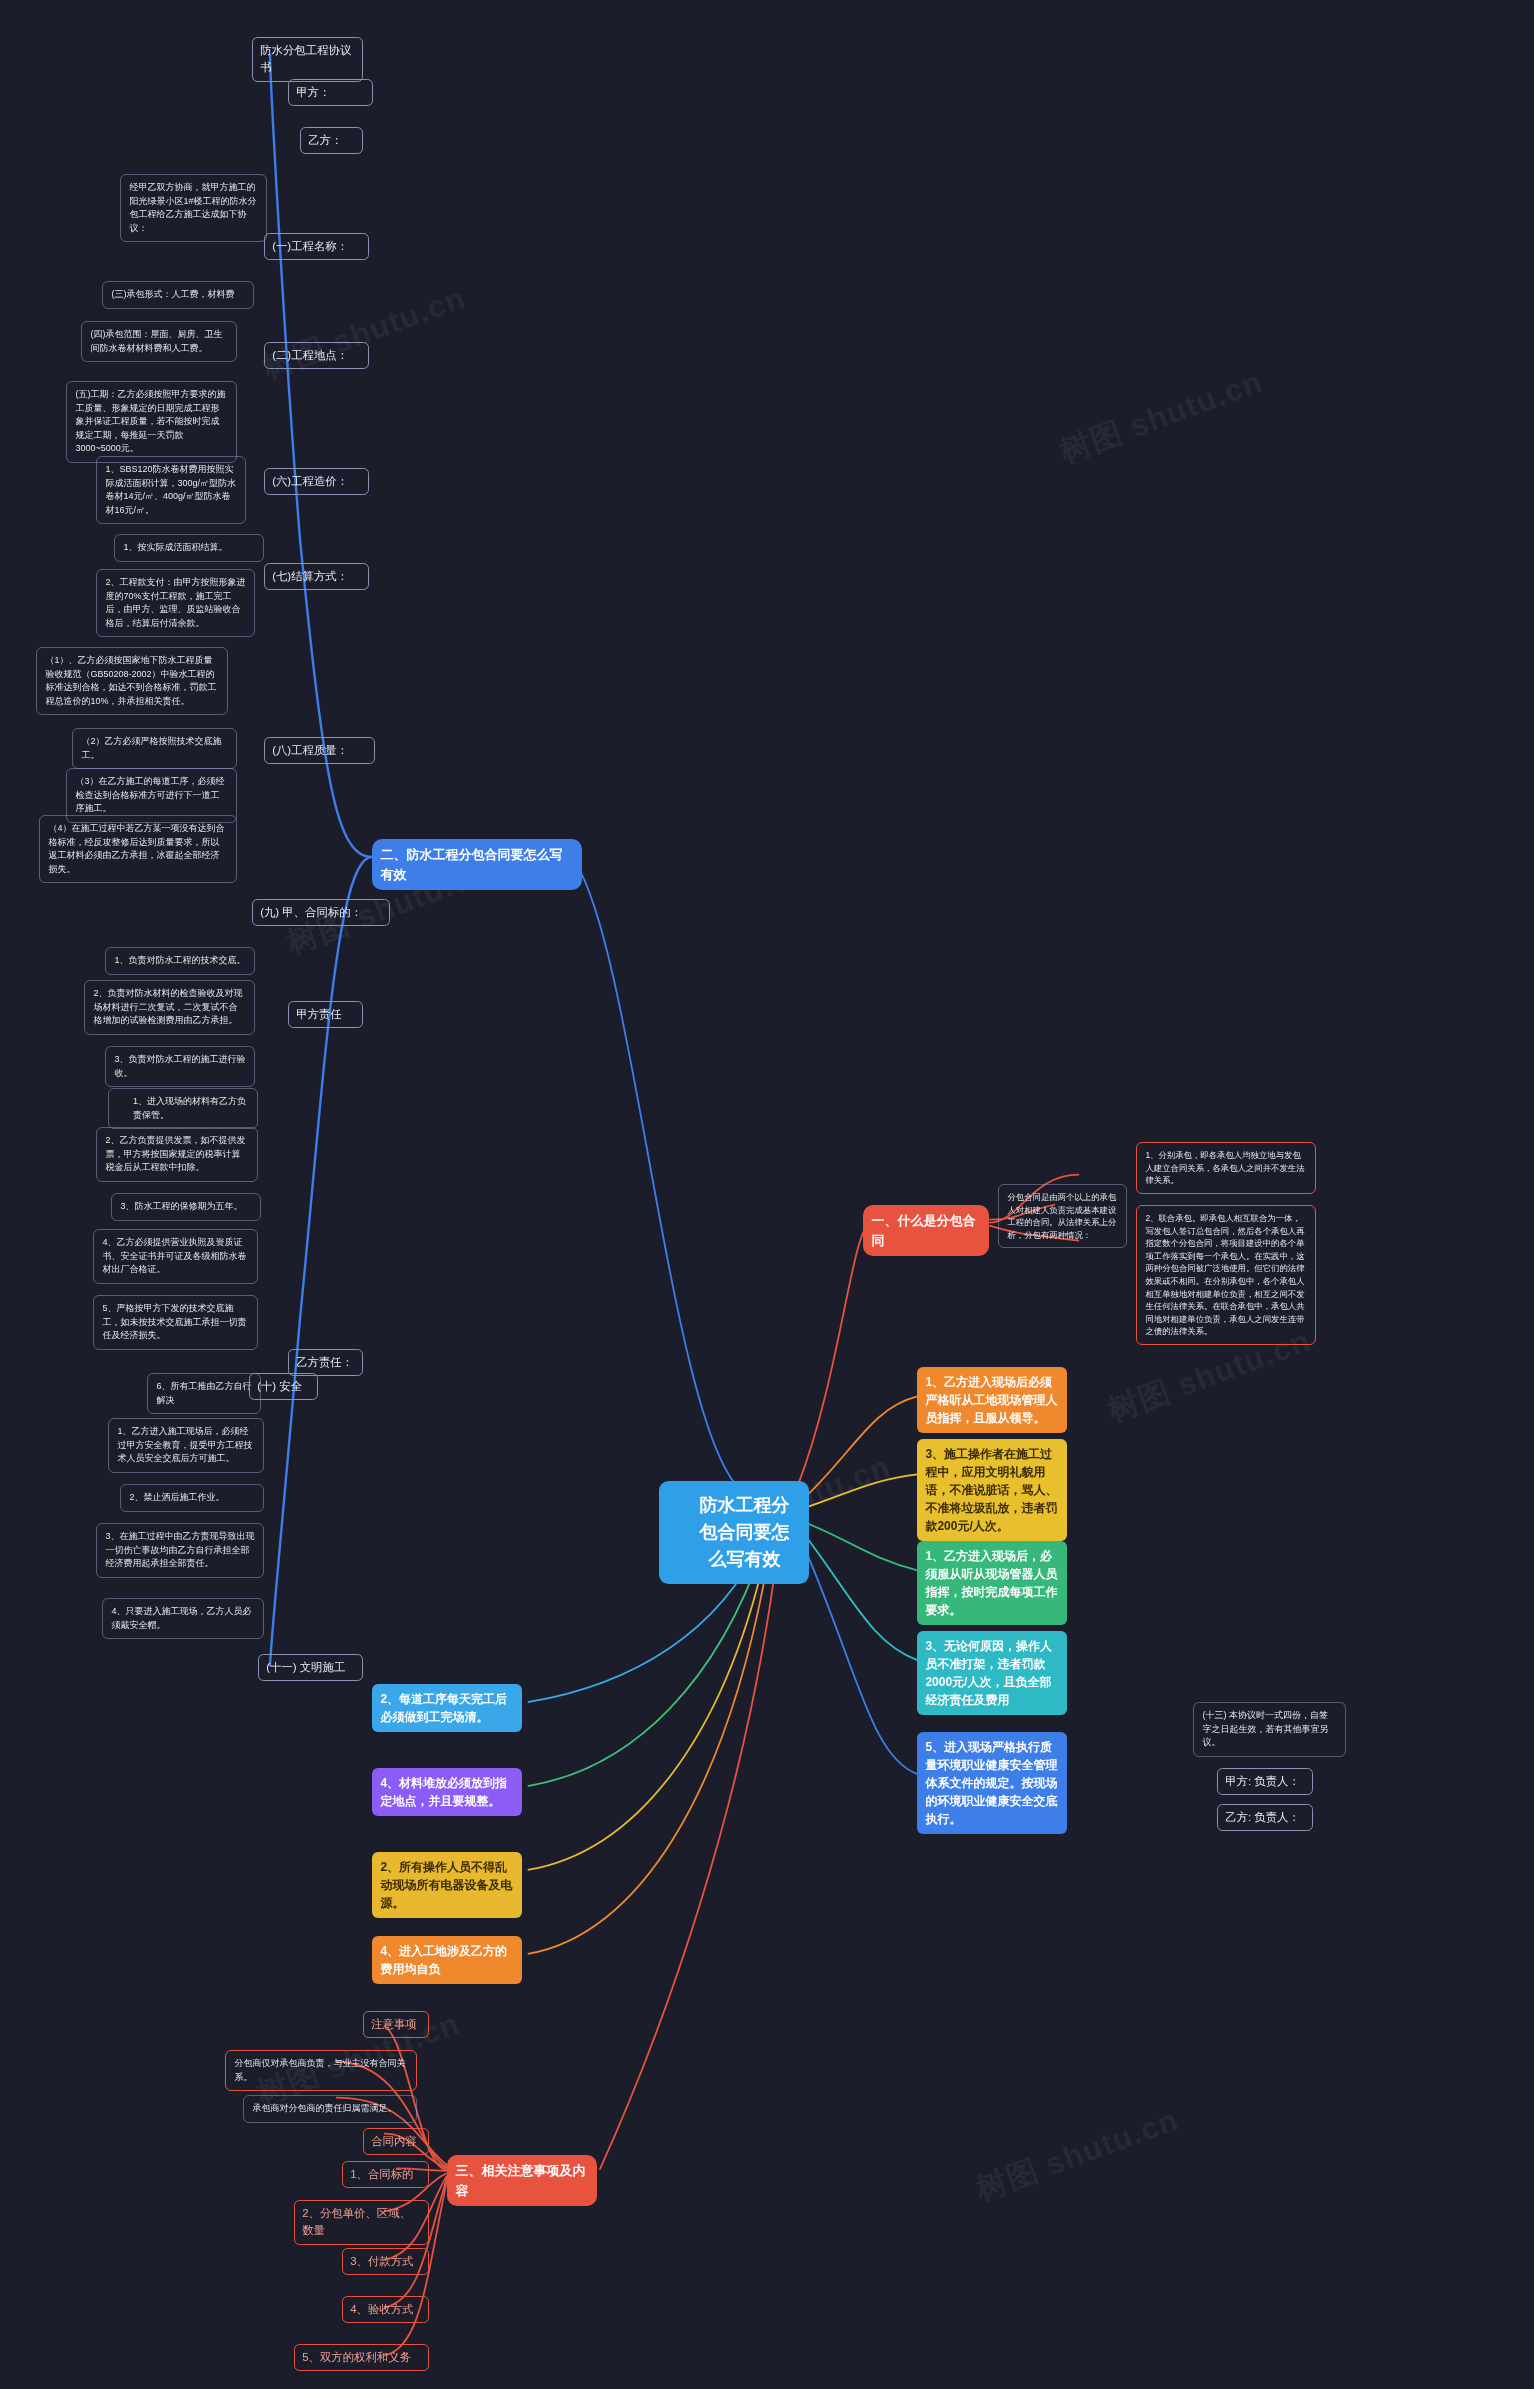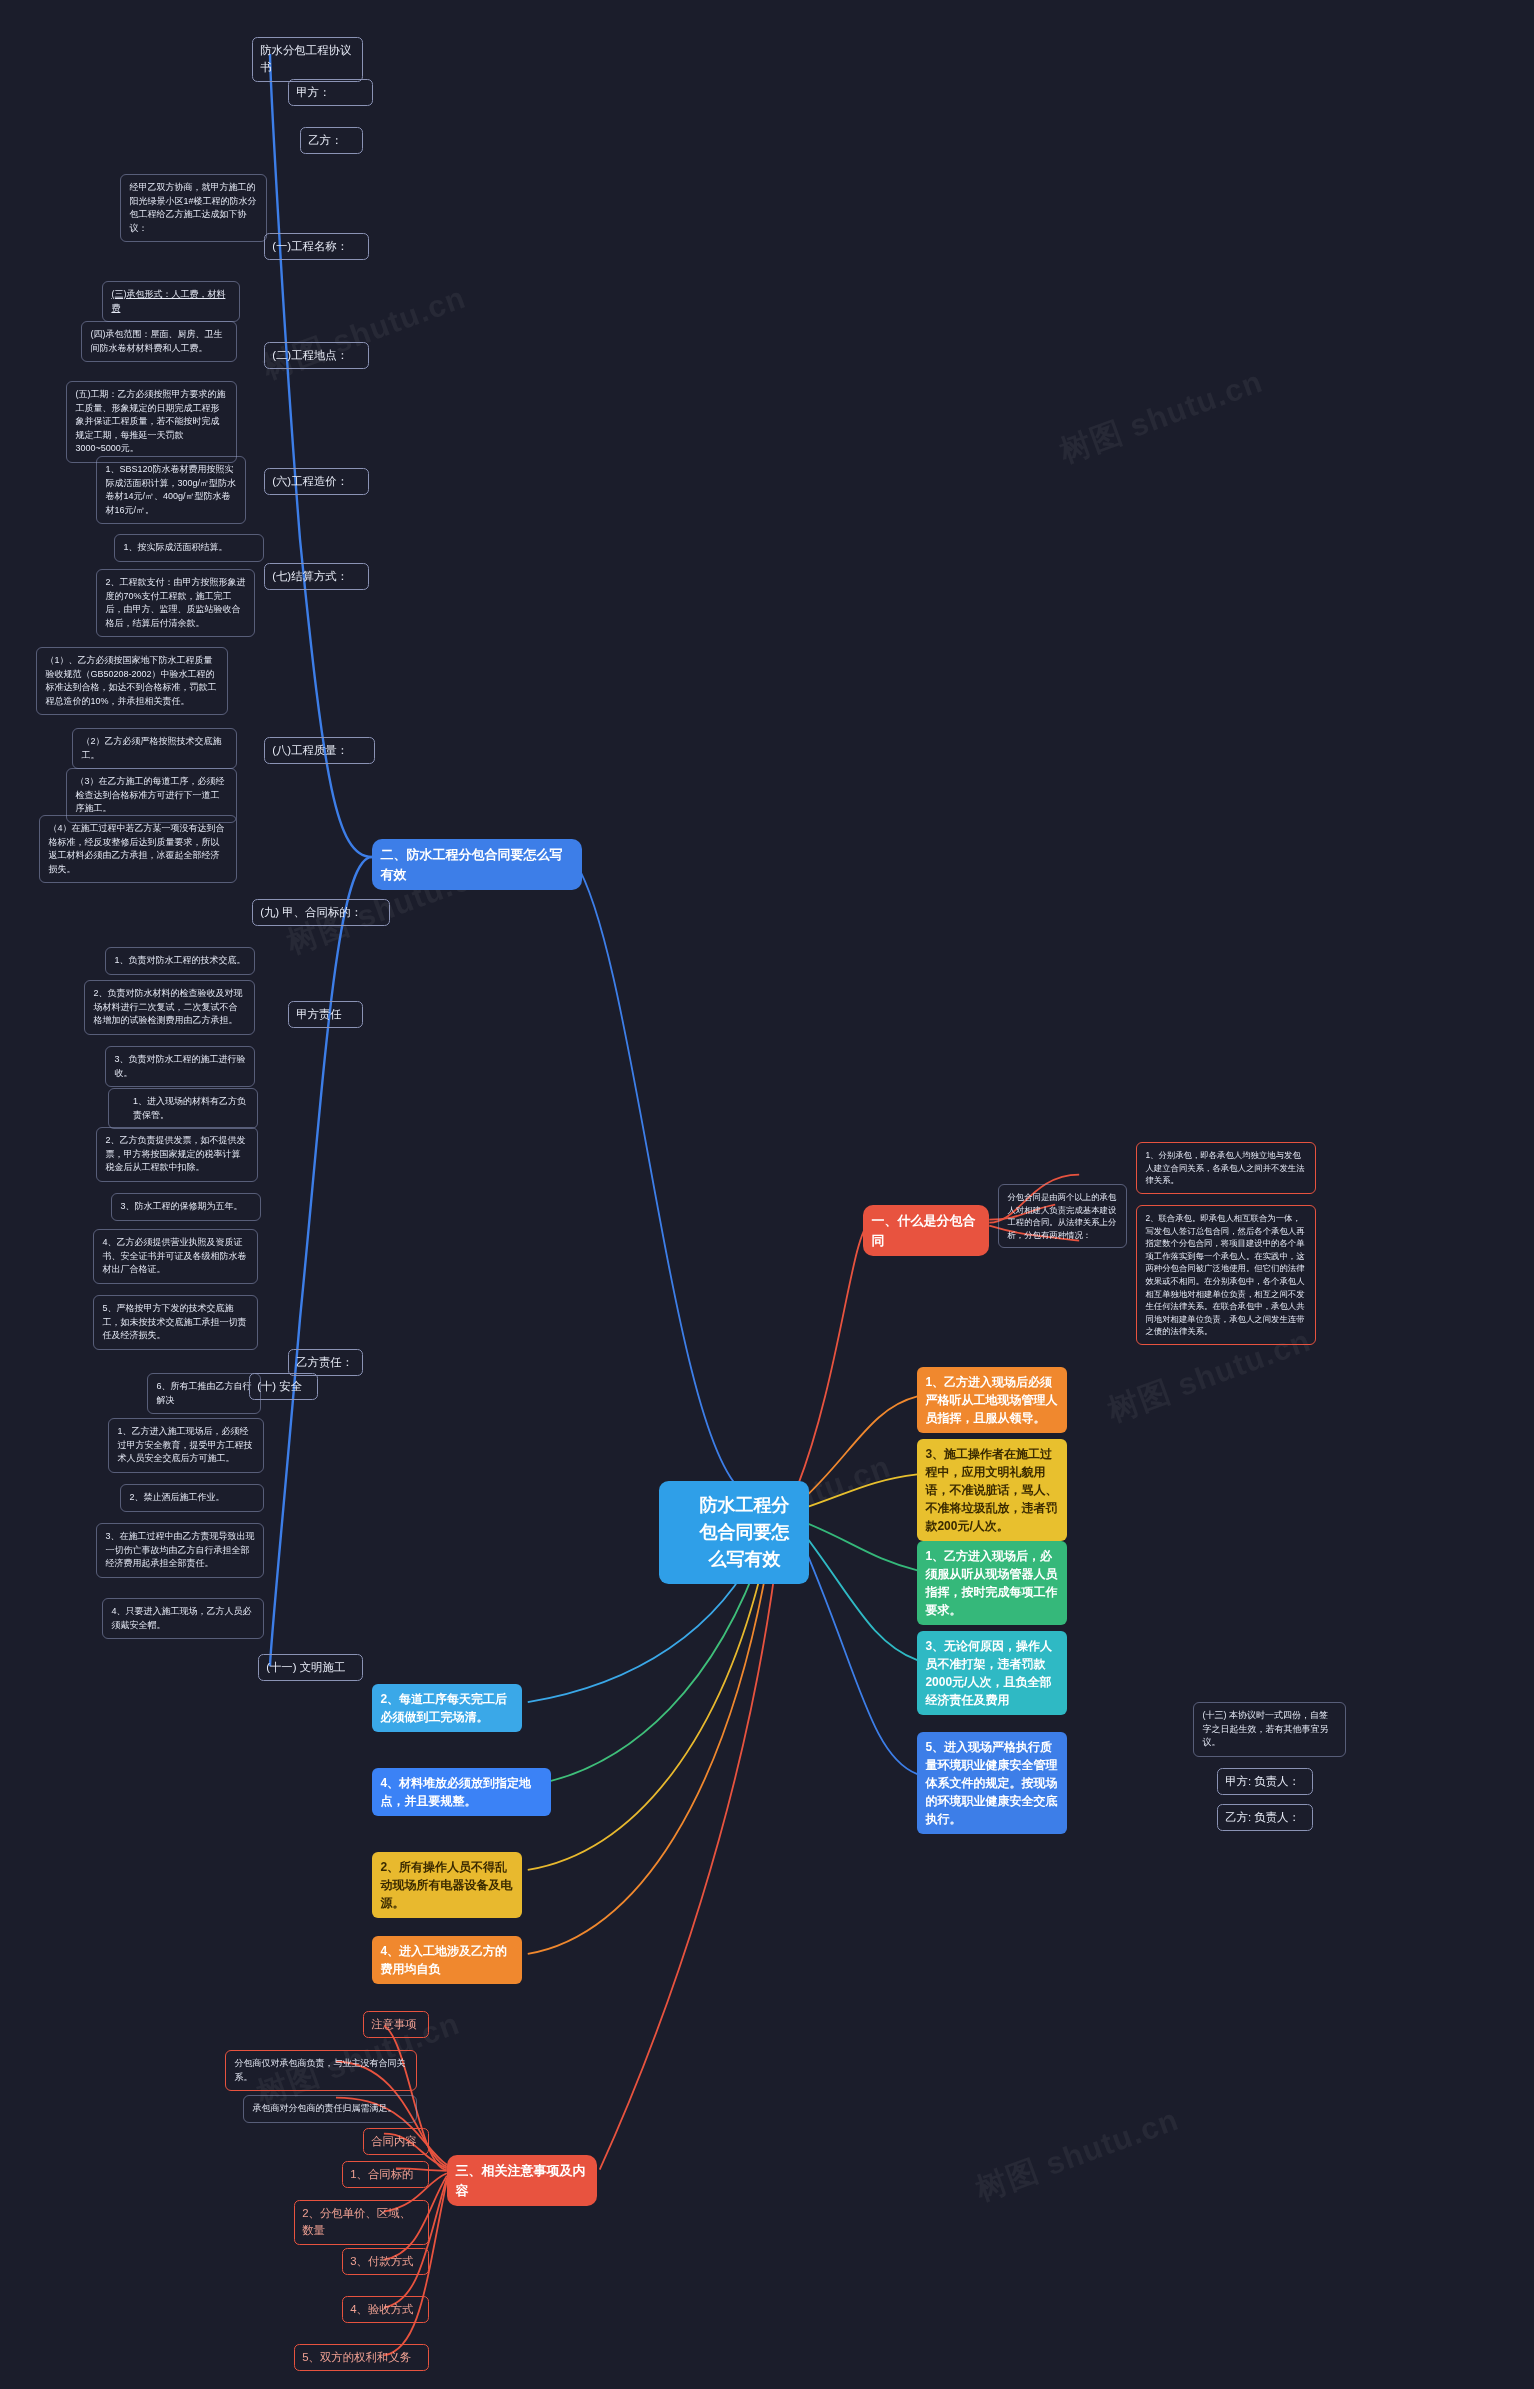--- a/index.html
+++ b/index.html
@@ -77,21 +77,21 @@
   <div class="node txt" style="left:1136px;top:1142px;width:180px;font-size:8.4px;border-color:#e8533f;">1、分别承包，即各承包人均独立地与发包人建立合同关系，各承包人之间并不发生法律关系。</div>
   <div class="node txt" style="left:1136px;top:1205px;width:180px;font-size:8.4px;border-color:#e8533f;">2、联合承包。即承包人相互联合为一体，写发包人签订总包合同，然后各个承包人再指定数个分包合同，将项目建设中的各个单项工作落实到每一个承包人。在实践中，这两种分包合同被广泛地使用。但它们的法律效果或不相同。在分别承包中，各个承包人相互单独地对相建单位负责，相互之间不发生任何法律关系。在联合承包中，承包人共同地对相建单位负责，承包人之间发生连带之债的法律关系。</div>
 
   <div class="node lvl1" style="left:372px;top:839px;width:210px;background:#3d7ee8;">二、防水工程分包合同要怎么写有效</div>
 
   <div class="node pill" style="left:252px;top:37px;width:111px;">防水分包工程协议书</div>
   <div class="node pill" style="left:288px;top:79px;width:85px;">甲方：</div>
   <div class="node pill" style="left:300px;top:127px;width:63px;">乙方：</div>
   <div class="node txt" style="left:120px;top:174px;width:147px;font-size:9px;">经甲乙双方协商，就甲方施工的阳光绿景小区1#楼工程的防水分包工程给乙方施工达成如下协议：</div>
   <div class="node pill" style="left:264px;top:233px;width:105px;">(一)工程名称：</div>
-  <div class="node txt" style="left:102px;top:281px;width:138px;font-size:9px;text-decoration:underline;">(三)承包形式：人工费，材料费</div>
+  <div class="node txt" style="left:102px;top:281px;width:152px;font-size:9px;">(三)承包形式：人工费，材料费</div>
   <div class="node txt" style="left:81px;top:321px;width:156px;font-size:9px;">(四)承包范围：屋面、厨房、卫生间防水卷材材料费和人工费。</div>
   <div class="node pill" style="left:264px;top:342px;width:105px;">(二)工程地点：</div>
   <div class="node txt" style="left:66px;top:381px;width:171px;font-size:9px;">(五)工期：乙方必须按照甲方要求的施工质量、形象规定的日期完成工程形象并保证工程质量，若不能按时完成规定工期，每推延一天罚款3000~5000元。</div>
   <div class="node pill" style="left:264px;top:468px;width:105px;">(六)工程造价：</div>
   <div class="node txt" style="left:96px;top:456px;width:150px;font-size:9px;">1、SBS120防水卷材费用按照实际成活面积计算，300g/㎡型防水卷材14元/㎡、400g/㎡型防水卷材16元/㎡。</div>
   <div class="node pill" style="left:264px;top:563px;width:105px;">(七)结算方式：</div>
   <div class="node txt" style="left:114px;top:534px;width:150px;font-size:9px;">1、按实际成活面积结算。</div>
   <div class="node txt" style="left:96px;top:569px;width:159px;font-size:9px;">2、工程款支付：由甲方按照形象进度的70%支付工程款，施工完工后，由甲方、监理、质监站验收合格后，结算后付清余款。</div>
   <div class="node pill" style="left:264px;top:737px;width:111px;">(八)工程质量：</div>
   <div class="node txt" style="left:36px;top:647px;width:192px;font-size:9px;">（1）、乙方必须按国家地下防水工程质量验收规范（GB50208-2002）中验水工程的标准达到合格，如达不到合格标准，罚款工程总造价的10%，并承担相关责任。</div>
@@ -121,21 +121,21 @@
   <div class="node pill" style="left:1217px;top:1768px;width:96px;">甲方: 负责人：</div>
   <div class="node pill" style="left:1217px;top:1804px;width:96px;">乙方: 负责人：</div>
 
   <div class="node lvl2" style="left:917px;top:1367px;width:150px;background:#f0882e;">1、乙方进入现场后必须严格听从工地现场管理人员指挥，且服从领导。</div>
   <div class="node lvl2" style="left:917px;top:1439px;width:150px;background:#e8c02e;color:#3a2a00;">3、施工操作者在施工过程中，应用文明礼貌用语，不准说脏话，骂人、不准将垃圾乱放，违者罚款200元/人次。</div>
   <div class="node lvl2" style="left:917px;top:1541px;width:150px;background:#35b87a;">1、乙方进入现场后，必须服从听从现场管器人员指挥，按时完成每项工作要求。</div>
   <div class="node lvl2" style="left:917px;top:1631px;width:150px;background:#2fb9c4;">3、无论何原因，操作人员不准打架，违者罚款2000元/人次，且负全部经济责任及费用</div>
   <div class="node lvl2" style="left:917px;top:1732px;width:150px;background:#3d7ee8;">5、进入现场严格执行质量环境职业健康安全管理体系文件的规定。按现场的环境职业健康安全交底执行。</div>
 
   <div class="node lvl2" style="left:372px;top:1684px;width:150px;background:#3aa8e8;">2、每道工序每天完工后必须做到工完场清。</div>
-  <div class="node lvl2" style="left:372px;top:1768px;width:179px;background:#3b82f6;">4、材料堆放必须放到指定地点，并且要规整。</div>
+  <div class="node lvl2" style="left:372px;top:1768px;width:150px;background:#8b5cf6;">4、材料堆放必须放到指定地点，并且要规整。</div>
   <div class="node lvl2" style="left:372px;top:1852px;width:150px;background:#e8b92e;color:#3a2a00;">2、所有操作人员不得乱动现场所有电器设备及电源。</div>
   <div class="node lvl2" style="left:372px;top:1936px;width:150px;background:#f0882e;">4、进入工地涉及乙方的费用均自负</div>
 
   <div class="node lvl1" style="left:447px;top:2155px;width:150px;background:#e8533f;">三、相关注意事项及内容</div>
   <div class="node pill" style="left:363px;top:2011px;width:66px;border-color:#e8533f;color:#f0a193;">注意事项</div>
   <div class="node txt" style="left:225px;top:2050px;width:192px;font-size:9px;border-color:#e8533f;">分包商仅对承包商负责，与业主没有合同关系。</div>
   <div class="node txt" style="left:243px;top:2095px;width:174px;font-size:9px;">承包商对分包商的责任归属需满足。</div>
   <div class="node pill" style="left:363px;top:2128px;width:66px;border-color:#e8533f;color:#f0a193;">合同内容</div>
   <div class="node pill" style="left:342px;top:2161px;width:87px;border-color:#e8533f;color:#f0a193;">1、合同标的</div>
   <div class="node pill" style="left:294px;top:2200px;width:135px;border-color:#e8533f;color:#f0a193;">2、分包单价、区域、数量</div>

